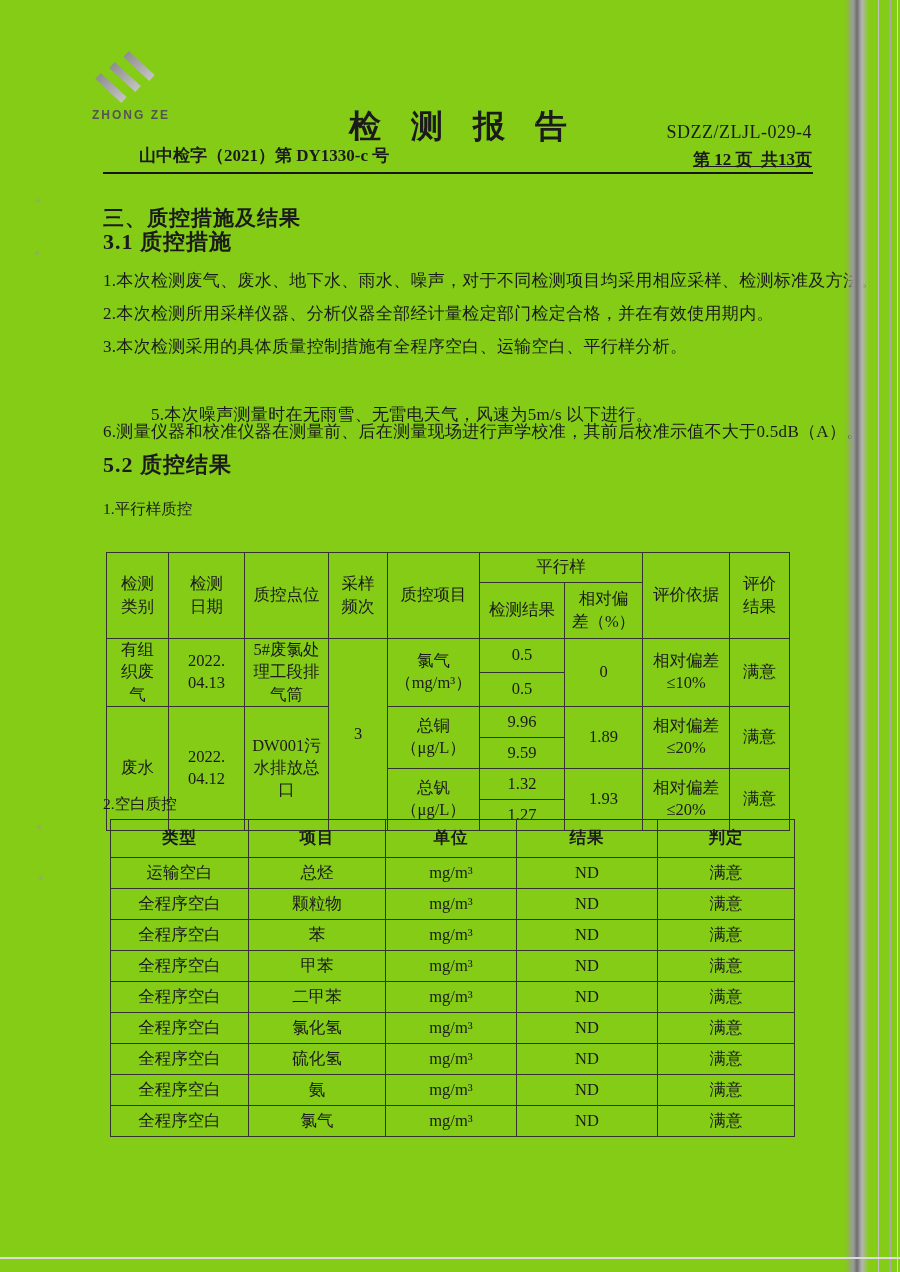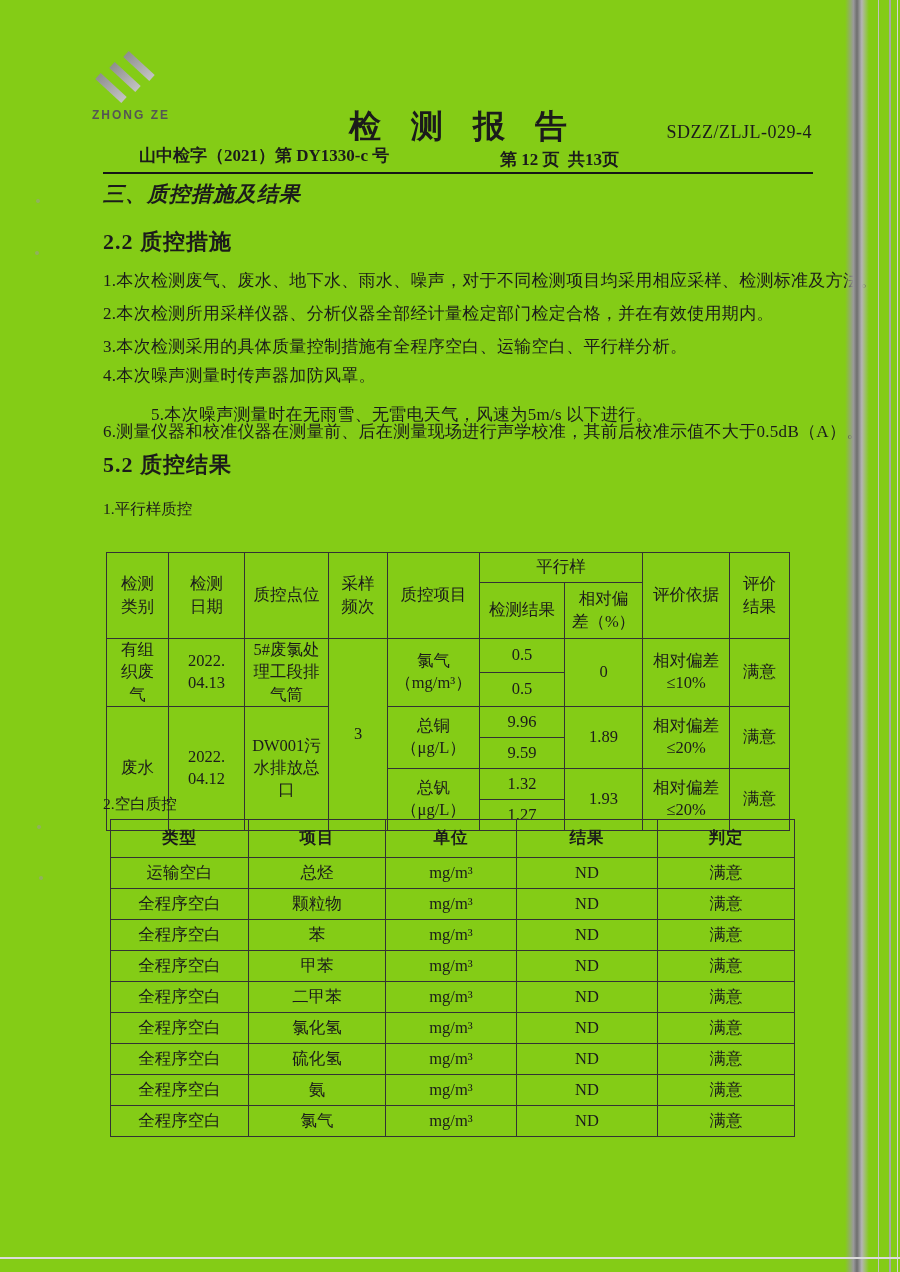--- a/index.html
+++ b/index.html
@@ -11,26 +11,26 @@
 
   
   .logo{position:absolute;left:90px;top:46px;width:110px;height:86px;}
   .logo-text{position:absolute;left:2px;top:62px;font-family:"Liberation Sans","DejaVu Sans",sans-serif;
     font-weight:bold;font-size:12px;letter-spacing:2px;color:#555;}
   .doc-code{position:absolute;left:560px;top:93px;width:252px;text-align:right;
     font-weight:normal;font-size:18px;letter-spacing:.5px;margin-top:29px;}
   .title{position:absolute;left:103px;top:105px;width:710px;text-align:center;
     font-weight:bold;font-size:32px;letter-spacing:30px;text-indent:30px;}
   .report-no{position:absolute;left:103px;top:144px;font-weight:bold;font-size:17px;margin-left:36px;}
-  .page-info{position:absolute;left:500px;top:148px;width:312px;
-    font-weight:bold;font-size:17px;white-space:pre;}
+  .page-info{position:absolute;left:500px;top:148px;width:312px;text-align:right;
+    font-weight:bold;font-size:17px;white-space:pre;text-decoration:underline;}
   .head-rule{position:absolute;left:103px;top:172px;width:710px;height:2px;background:#161616;}
 
   
-  .sec-heading{position:absolute;left:103px;top:180px;font-weight:bold;font-size:21px;letter-spacing:1px;font-style:italic;}
+  .sec-heading{position:absolute;left:103px;top:204px;font-weight:bold;font-size:21px;letter-spacing:1px;}
   .sub-heading{position:absolute;left:103px;font-weight:bold;font-size:22px;letter-spacing:1px;}
   .sub1{top:227px;} .sub2{top:450px;}
   .measure{position:absolute;left:103px;font-size:17px;white-space:nowrap;letter-spacing:.3px;}
   .m0{top:269px;} .m1{top:302px;} .m2{top:335px;} .m3{top:364px;} .m4{top:403px;margin-left:48px;} .m5{top:420px;}
   .tbl-label{position:absolute;left:103px;font-size:15.5px;}
   .lbl1{top:499px;} .lbl2{top:794px;}
 
   
   table{border-collapse:collapse;table-layout:fixed;position:absolute;background:transparent;}
   td{border:1.5px solid #333;text-align:center;vertical-align:middle;
@@ -71,26 +71,25 @@
     <div class="logo-text">ZHONG ZE</div>
   </div>
 
   <div class="doc-code">SDZZ/ZLJL-029-4</div>
   <div class="title">检测报告</div>
   <div class="report-no">山中检字（2021）第 DY1330-c 号</div>
   <div class="page-info">第 12 页  共13页</div>
   <div class="head-rule"></div>
 
   <div class="sec-heading">三、质控措施及结果</div>
-  <div class="sub-heading sub1">2.2  质控措施</div>
+  <div class="sub-heading sub1">3.1  质控措施</div>
 
   <div class="measure m0">1.本次检测废气、废水、地下水、雨水、噪声，对于不同检测项目均采用相应采样、检测标准及方法。</div>
   <div class="measure m1">2.本次检测所用采样仪器、分析仪器全部经计量检定部门检定合格，并在有效使用期内。</div>
   <div class="measure m2">3.本次检测采用的具体质量控制措施有全程序空白、运输空白、平行样分析。</div>
-  <div class="measure m3">4.本次噪声测量时传声器加防风罩。</div>
   <div class="measure m4">5.本次噪声测量时在无雨雪、无雷电天气，风速为5m/s 以下进行。</div>
   <div class="measure m5">6.测量仪器和校准仪器在测量前、后在测量现场进行声学校准，其前后校准示值不大于0.5dB（A）。</div>
 
   <div class="sub-heading sub2">5.2  质控结果</div>
   <div class="tbl-label lbl1">1.平行样质控</div>
 
   <table class="t1">
     <colgroup>
       <col style="width:62px">
         <col style="width:76px">

